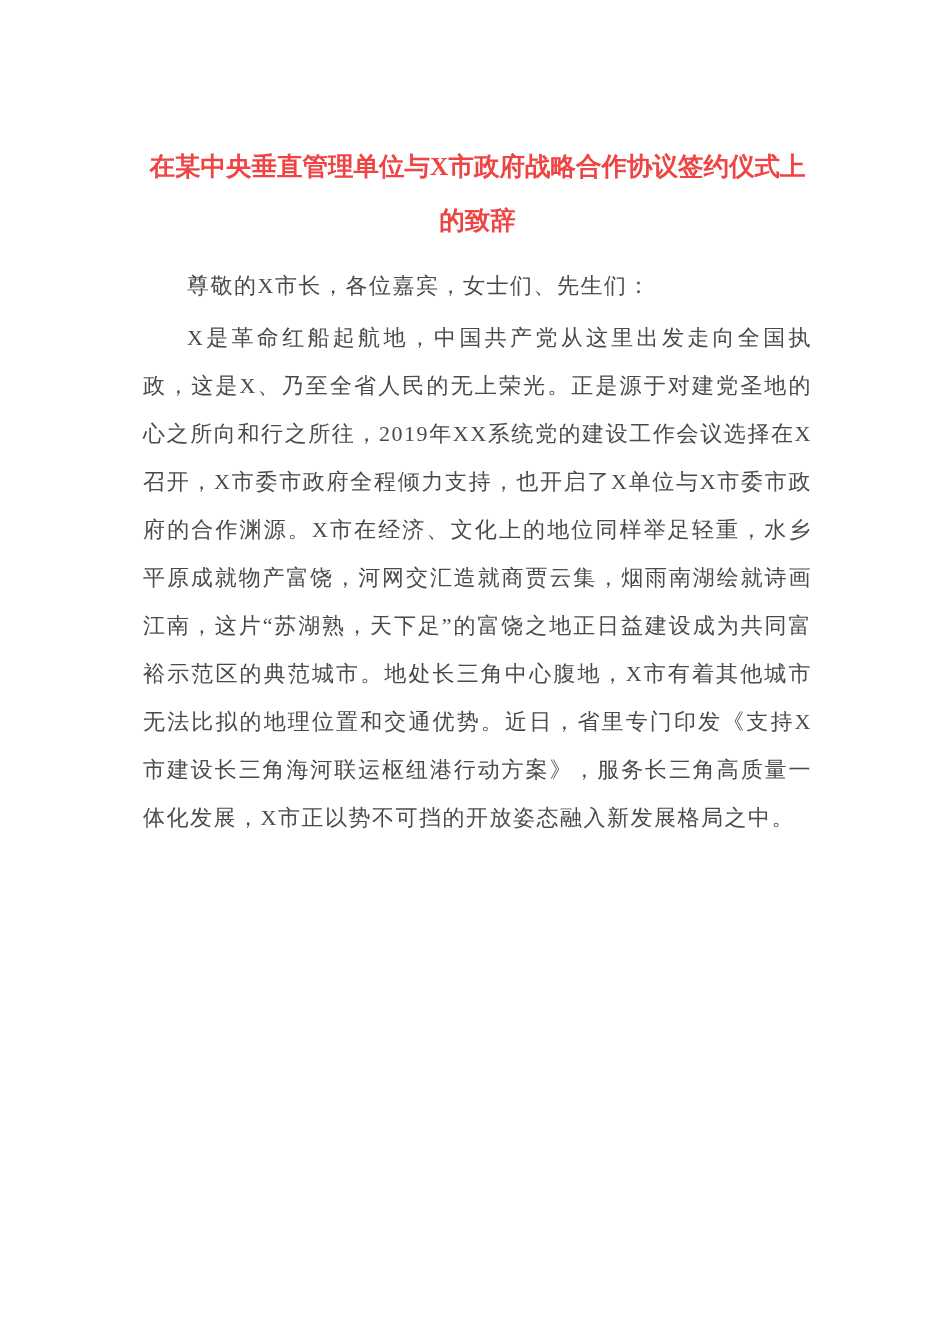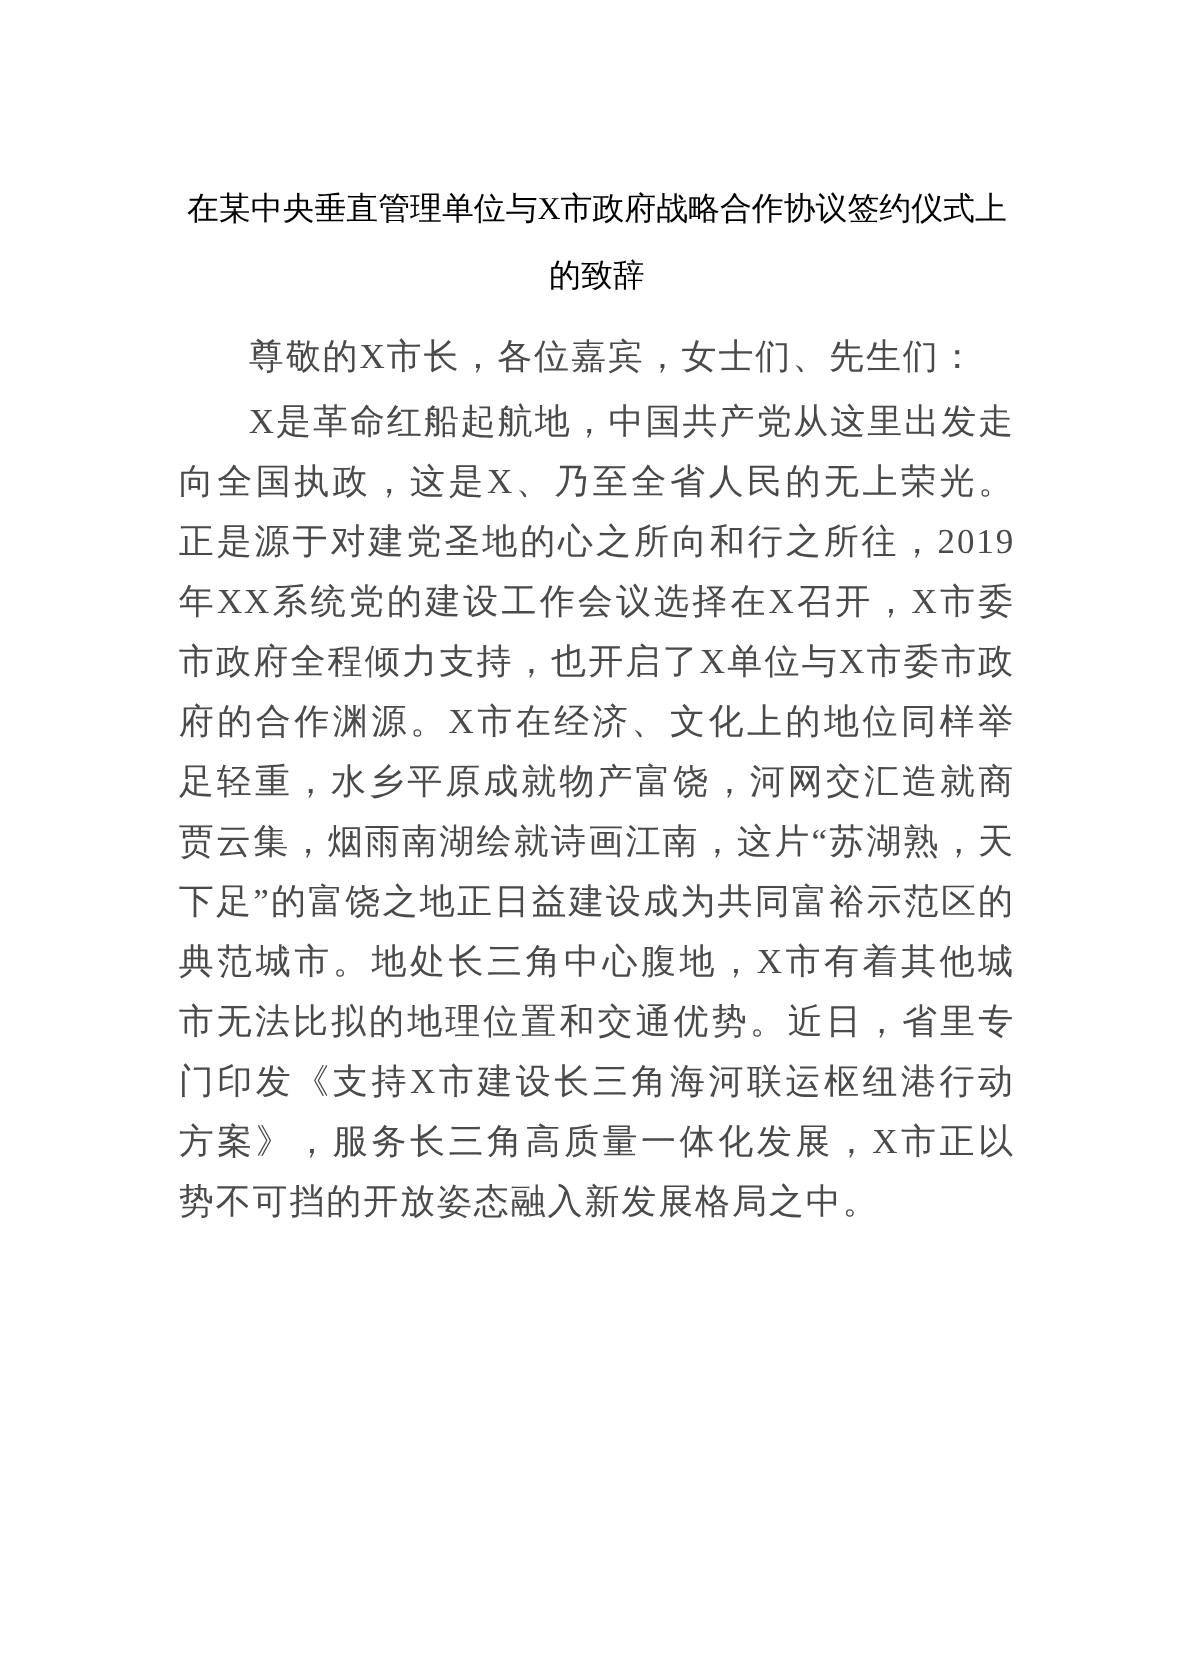--- a/index.html
+++ b/index.html
@@ -13,29 +13,29 @@
     height: 1344px;
     box-sizing: border-box;
     background: #ffffff;
     padding: 140px 138px 40px 143px;
     overflow: hidden;
     font-family: "Liberation Serif", "DejaVu Serif", serif;
     color: #4a4a4a;
   }
   .doc-title {
     font-size: 25.5px;
-    font-weight: 400;
+    font-weight: 700;
     text-align: center;
     line-height: 54px;
     margin: 0 0 14px 0;
     letter-spacing: 0;
-    color: #000000;
+    color: #ef4444;
   }
   .doc-para {
-    font-size: 28px;
+    font-size: 22px;
     line-height: 48px;
     margin: 0 0 4px 0;
     text-indent: 2em;
     text-align: justify;
     letter-spacing: 1.5px;
     word-break: break-all;
   }
 </style>
 </head>
 <body>

